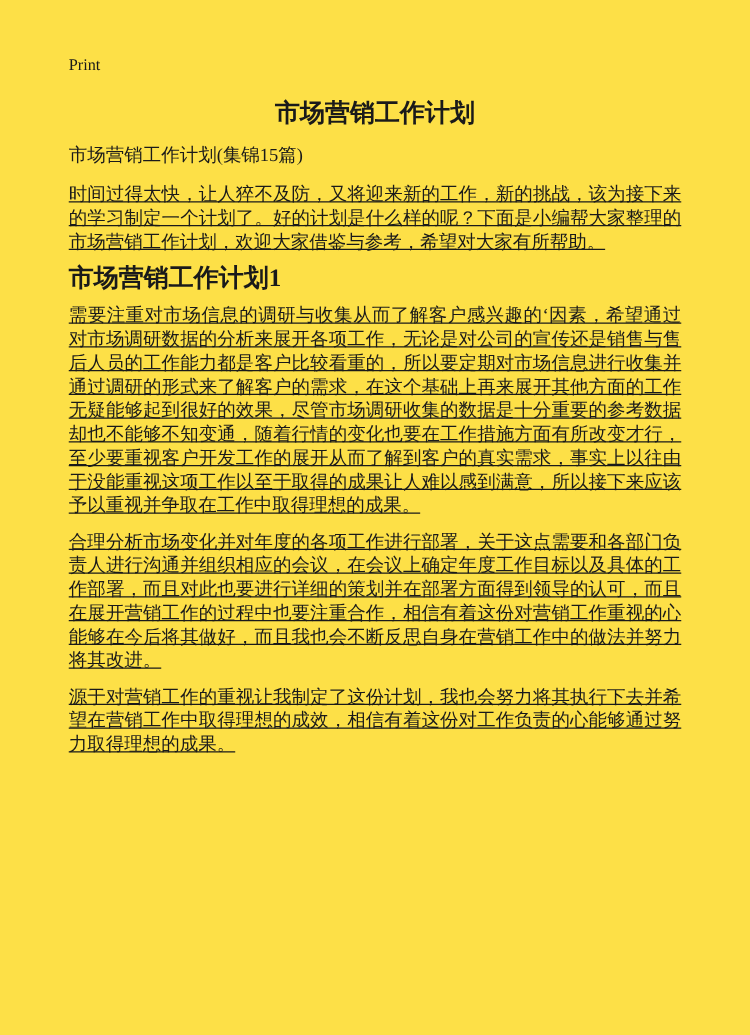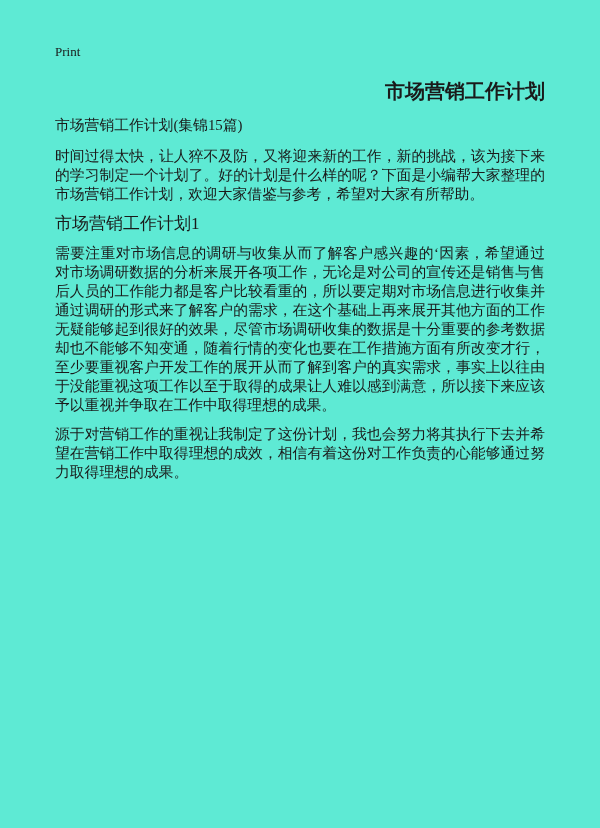--- a/index.html
+++ b/index.html
@@ -12,52 +12,53 @@
     height: 828px;
     overflow: hidden;
     font-family: "Liberation Serif", "DejaVu Serif", serif;
     color: #1a1a1a;
   }
   .page {
     box-sizing: border-box;
     width: 600px;
     height: 828px;
     padding: 44px 55px 0 55px;
-    background: #5eead4;
+    background: #fde047;
     overflow: hidden;
   }
   .print-label {
     font-size: 13px;
     line-height: 15px;
     margin: 0 0 20px 0;
     cursor: pointer;
   }
   .doc-title {
     font-size: 20px;
     line-height: 24px;
     font-weight: bold;
-    text-align: right;
+    text-align: center;
     margin: 0 0 13px 0;
   }
   .doc-subtitle {
     font-size: 14.8px;
     line-height: 19px;
     margin: 0 0 12px 0;
     font-family: Liberation Serif, serif;
   }
   .para {
     font-size: 14.8px;
     line-height: 19px;
     text-align: justify;
     margin: 0 0 10px 0;
+    text-decoration: underline;
   }
   .section-heading {
-    font-size: 17px;
+    font-size: 20px;
     line-height: 19px;
-    font-weight: normal;
+    font-weight: bold;
     margin: 10px 0 11px 0;
   }
 </style>
 </head>
 <body>
 
 <div class="page">
 
   <div class="print-label">Print</div>
 
@@ -66,16 +67,17 @@
   <div class="doc-subtitle">市场营销工作计划(集锦15篇)</div>
 
   <p class="para">时间过得太快，让人猝不及防，又将迎来新的工作，新的挑战，该为接下来的学习制定一个计划了。好的计划是什么样的呢？下面是小编帮大家整理的市场营销工作计划，欢迎大家借鉴与参考，希望对大家有所帮助。</p>
 
   <h2 class="section-heading">市场营销工作计划1</h2>
 
 
 
   <p class="para">需要注重对市场信息的调研与收集从而了解客户感兴趣的‘因素，希望通过对市场调研数据的分析来展开各项工作，无论是对公司的宣传还是销售与售后人员的工作能力都是客户比较看重的，所以要定期对市场信息进行收集并通过调研的形式来了解客户的需求，在这个基础上再来展开其他方面的工作无疑能够起到很好的效果，尽管市场调研收集的数据是十分重要的参考数据却也不能够不知变通，随着行情的变化也要在工作措施方面有所改变才行，至少要重视客户开发工作的展开从而了解到客户的真实需求，事实上以往由于没能重视这项工作以至于取得的成果让人难以感到满意，所以接下来应该予以重视并争取在工作中取得理想的成果。</p>
 
+  <p class="para">合理分析市场变化并对年度的各项工作进行部署，关于这点需要和各部门负责人进行沟通并组织相应的会议，在会议上确定年度工作目标以及具体的工作部署，而且对此也要进行详细的策划并在部署方面得到领导的认可，而且在展开营销工作的过程中也要注重合作，相信有着这份对营销工作重视的心能够在今后将其做好，而且我也会不断反思自身在营销工作中的做法并努力将其改进。</p>
 
   <p class="para">源于对营销工作的重视让我制定了这份计划，我也会努力将其执行下去并希望在营销工作中取得理想的成效，相信有着这份对工作负责的心能够通过努力取得理想的成果。</p>
 
 </div>
 
 </body></html>

